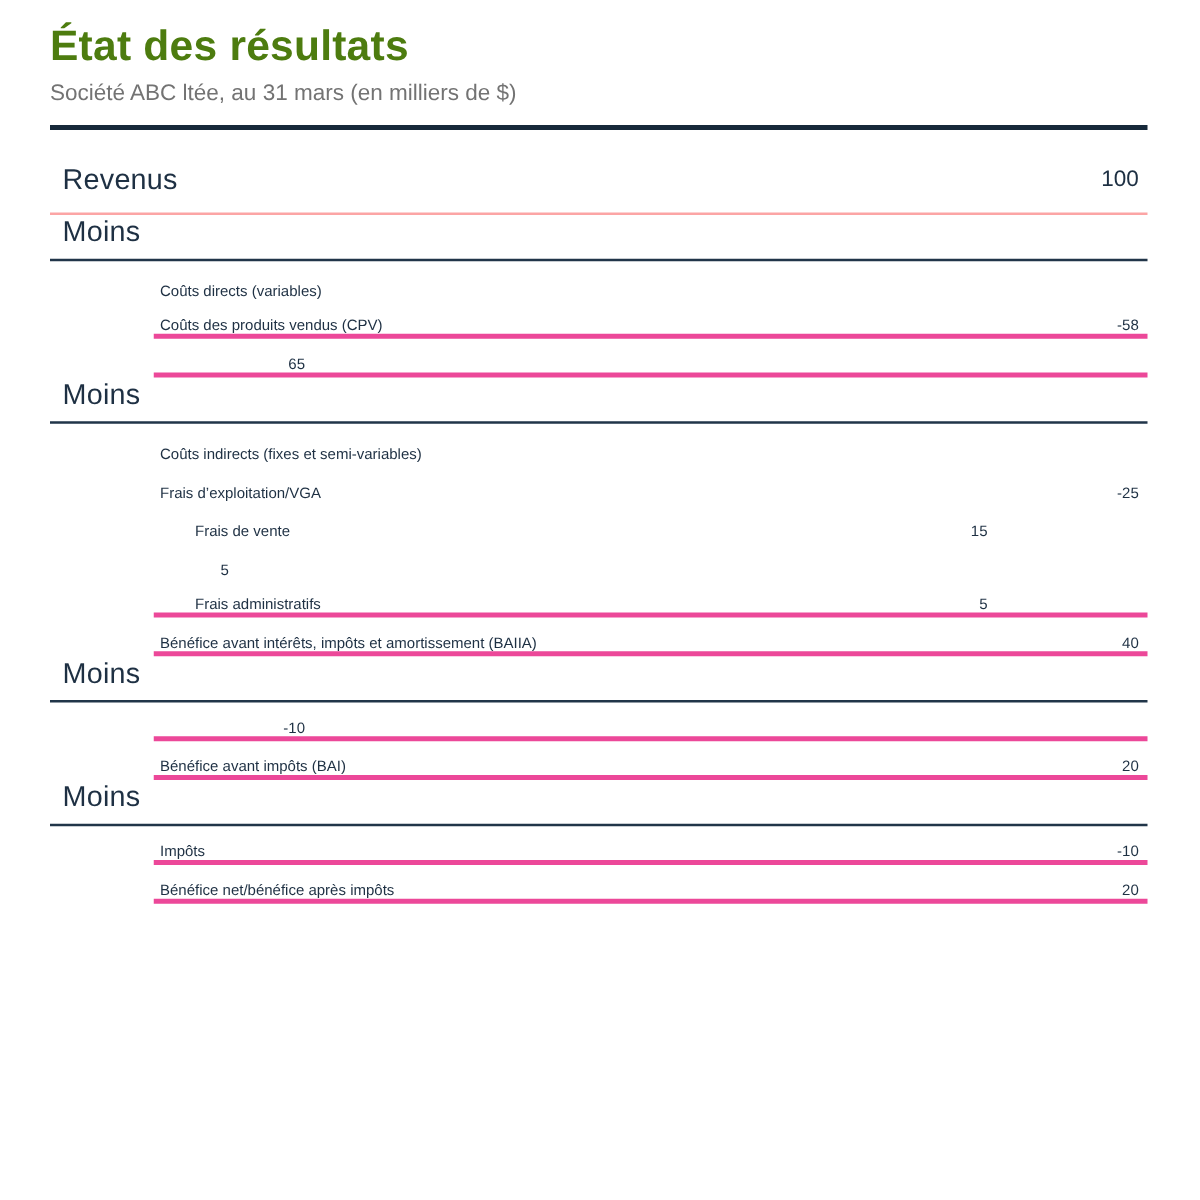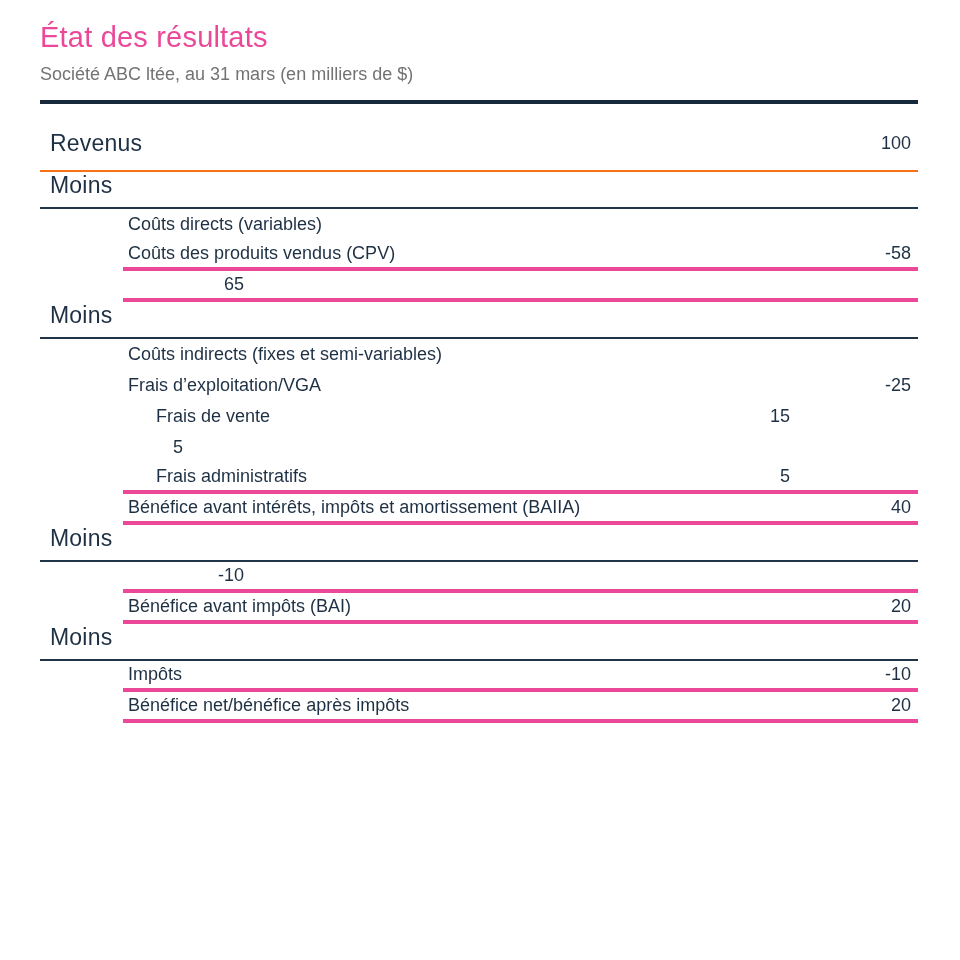--- a/index.html
+++ b/index.html
@@ -6,44 +6,44 @@
   html, body {
     width: 960px; height: 960px;
     background: #ffffff;
     font-family: "Liberation Sans", "DejaVu Sans", sans-serif;
     color: #1e3043;
     overflow: hidden;
   }
   .doc { padding: 18px 42px 0 40px; }
 
   .title {
-    font-size: 29px;
-    font-weight: 400;
+    font-size: 34px;
+    font-weight: 700;
     letter-spacing: 0.2px;
-    color: #ec4899;
+    color: #4d7c0f;
     line-height: 38px;
   }
   .subtitle {
     margin-top: 6px;
     font-size: 18px;
     line-height: 25px;
     color: #737373;
   }
   .top-rule {
     margin-top: 13px;
     height: 4px;
     background: #17293a;
   }
 
   
   .row {
     display: flex;
-    align-items: center;
+    align-items: flex-end;
     height: 31px;
-    font-size: 18px;
+    font-size: 12px;
   }
   .row .label { flex: 1 1 auto; padding-left: 5px; white-space: nowrap; }
   .row .mid {
     flex: 0 0 60px;
     text-align: right;
     white-space: nowrap;
   }
   .row .val {
     flex: 0 0 128px;
     text-align: right;
@@ -51,21 +51,21 @@
     white-space: nowrap;
   }
   .ruled { border-bottom: 4px solid #ec4899; }
 
   
   .revenus-row {
     margin-top: 31px;
     display: flex;
     align-items: center;
     height: 37px;
-    border-bottom: 2px solid #f97316;
+    border-bottom: 2px solid #fca5a5;
     padding-bottom: 18px;
   }
   .revenus-row .big-label {
     flex: 1 1 auto;
     font-size: 23px;
     padding-left: 10px;
     letter-spacing: 0.2px;
   }
   .revenus-row .val {
     flex: 0 0 128px;

